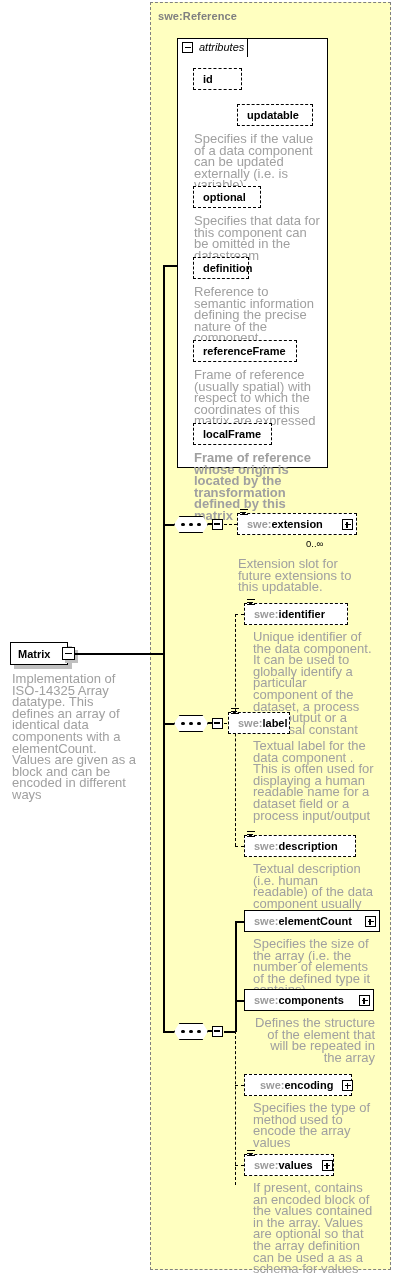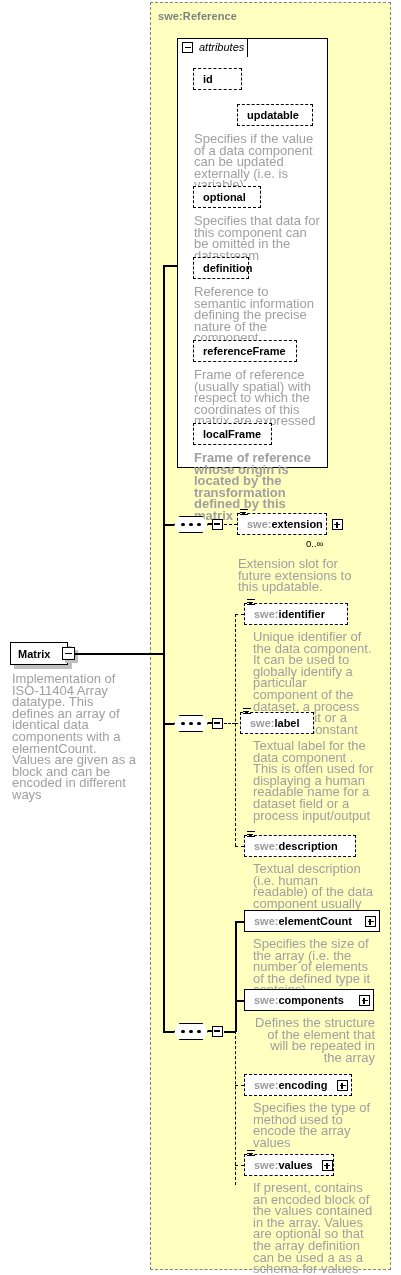--- a/index.html
+++ b/index.html
@@ -300,21 +300,21 @@
   <span class="lbl">localFrame</span>
 </div>
 <div class="doc" style="left:194px; top:452px; width:124px;font-weight:bold;">Frame of reference whose origin is located by the transformation defined by this matrix</div>
 
 <div class="abs" id="root-shadow"></div>
 <div class="abs" id="root-node">
   <span class="lbl">Matrix</span>
 </div>
 <div class="abs" id="root-exp-shadow"></div>
 <div class="abs" id="root-exp"></div>
-<div class="doc" style="left:12px; top:673px; width:126px;">Implementation of ISO-11404 Array datatype. This defines an array of identical data components with a elementCount. Values are given as a block and can be encoded in different ways</div>
+<div class="doc" style="left:12px; top:673px; width:126px;">Implementation of ISO-14325 Array datatype. This defines an array of identical data components with a elementCount. Values are given as a block and can be encoded in different ways</div>
 
 <div class="lineh" style="left:74px; top:653px; width:90px;"></div>
 
 <div class="linev" style="left:163px; top:265px; height:766px;"></div>
 
 <div class="lineh" style="left:163px; top:265px; width:15px;"></div>
 
 <div class="lineh" style="left:163px; top:524px; width:11px;"></div>
 <div class="seq" style="left:174px; top:516px;">
   <div class="hexshadow"></div>
@@ -323,21 +323,21 @@
       <b></b>
       <b></b>
       <b></b>
     </div>
   <div class="stub"></div>
   <div class="seqexp-shadow"></div>
   <div class="seqexp"></div>
 </div>
 <div class="dlineh" style="left:224px; top:524px; width:13px;"></div>
 
-<div class="node dashed" style="left:237px; top:513px; width:90px;">
+<div class="node dashed" style="left:237px; top:513px; width:120px;">
   <div class="shadow"></div>
   <div class="txticon">
       <i></i>
       <i></i>
       <i></i>
     </div>
   <span class="lbl"><span class="pfx">swe:</span><span>extension</span></span>
   <span class="exp-holder">
     <span class="expander plus"></span>
   </span>
@@ -369,21 +369,21 @@
   <div class="shadow"></div>
   <div class="txticon">
       <i></i>
       <i></i>
       <i></i>
     </div>
   <span class="lbl"><span class="pfx">swe:</span><span>identifier</span></span>
 </div>
 <div class="doc" style="left:253px; top:631px; width:120px;">Unique identifier of the data component. It can be used to globally identify a particular component of the dataset, a process input/output or a universal constant</div>
 
-<div class="node dashed" style="left:240px; top:712px; width:74px;">
+<div class="node dashed" style="left:228px; top:712px; width:62px;">
   <div class="shadow"></div>
   <div class="txticon">
       <i></i>
       <i></i>
       <i></i>
     </div>
   <span class="lbl"><span class="pfx">swe:</span><span>label</span></span>
 </div>
 <div class="doc" style="left:253px; top:740px; width:122px;">Textual label for the data component . This is often used for displaying a human readable name for a dataset field or a process input/output</div>
 
@@ -431,21 +431,21 @@
 
 <div class="node solid" style="left:244px; top:989px; width:130px;">
   <div class="shadow"></div>
   <span class="lbl"><span class="pfx">swe:</span><span>components</span></span>
   <span class="exp-holder">
     <span class="expander plus"></span>
   </span>
 </div>
 <div class="doc" style="left:253px; top:1017px; width:122px;text-align:right;">Defines the structure of the element that will be repeated in the array</div>
 
-<div class="node dashed" style="left:244px; top:1074px; width:108px;">
+<div class="node dashed" style="left:244px; top:1074px; width:108px;padding-left:6px;">
   <div class="shadow"></div>
   <span class="lbl"><span class="pfx">swe:</span><span>encoding</span></span>
   <span class="exp-holder">
     <span class="expander plus"></span>
   </span>
 </div>
 <div class="doc" style="left:253px; top:1102px; width:124px;">Specifies the type of method used to encode the array values</div>
 
 <div class="node dashed" style="left:244px; top:1154px; width:90px;">
   <div class="shadow"></div>

